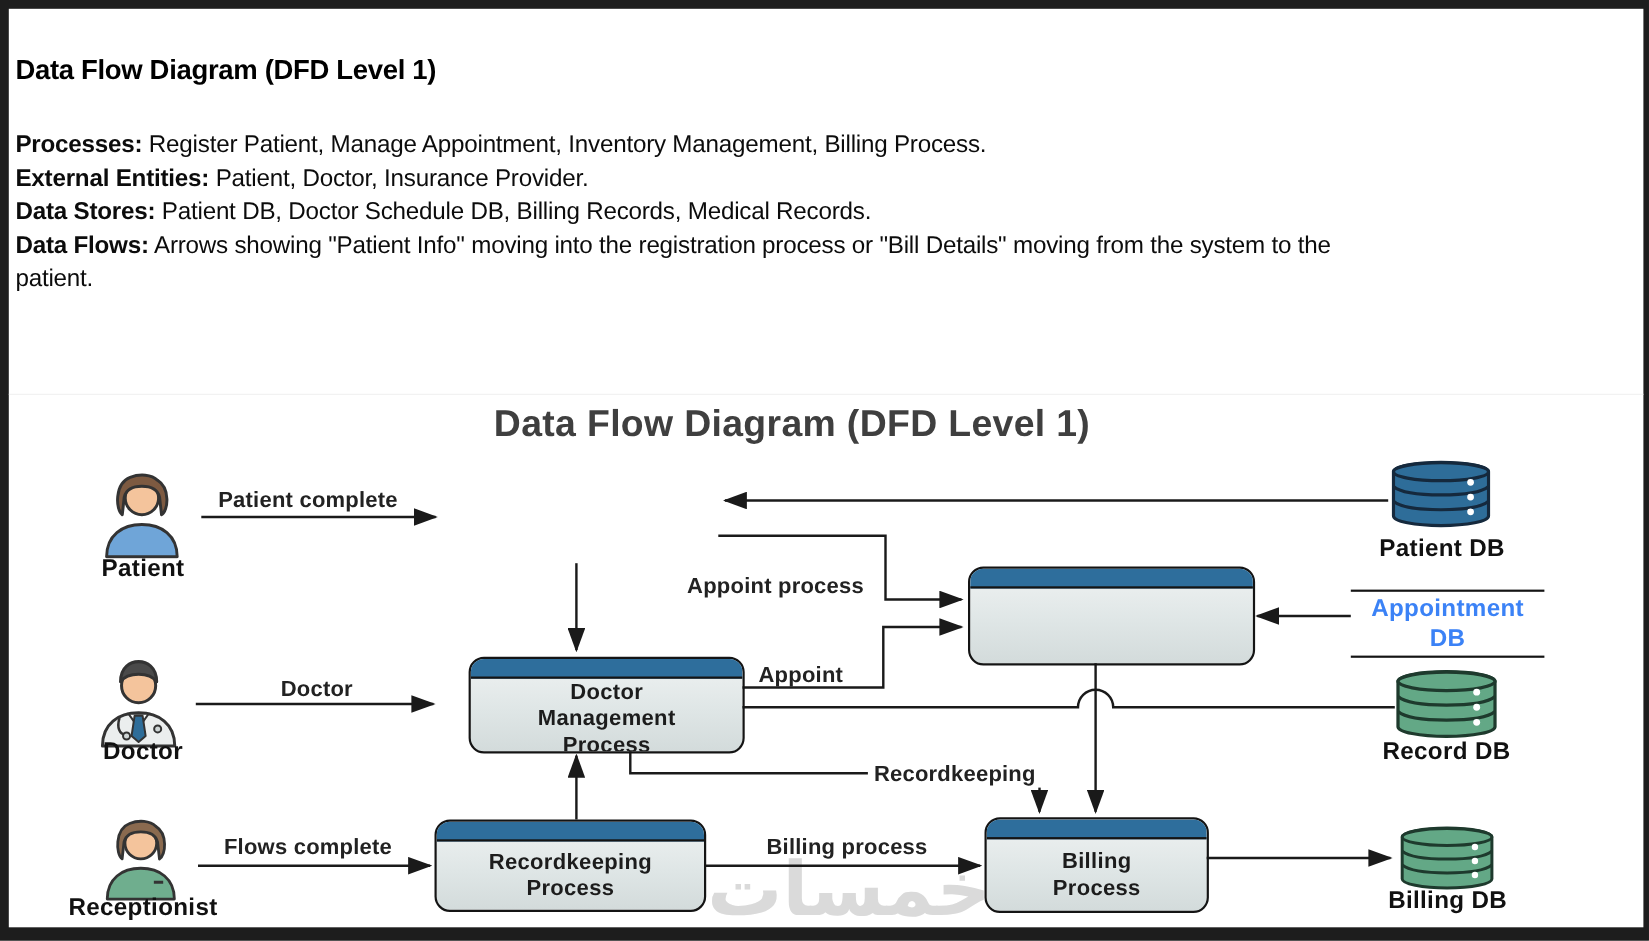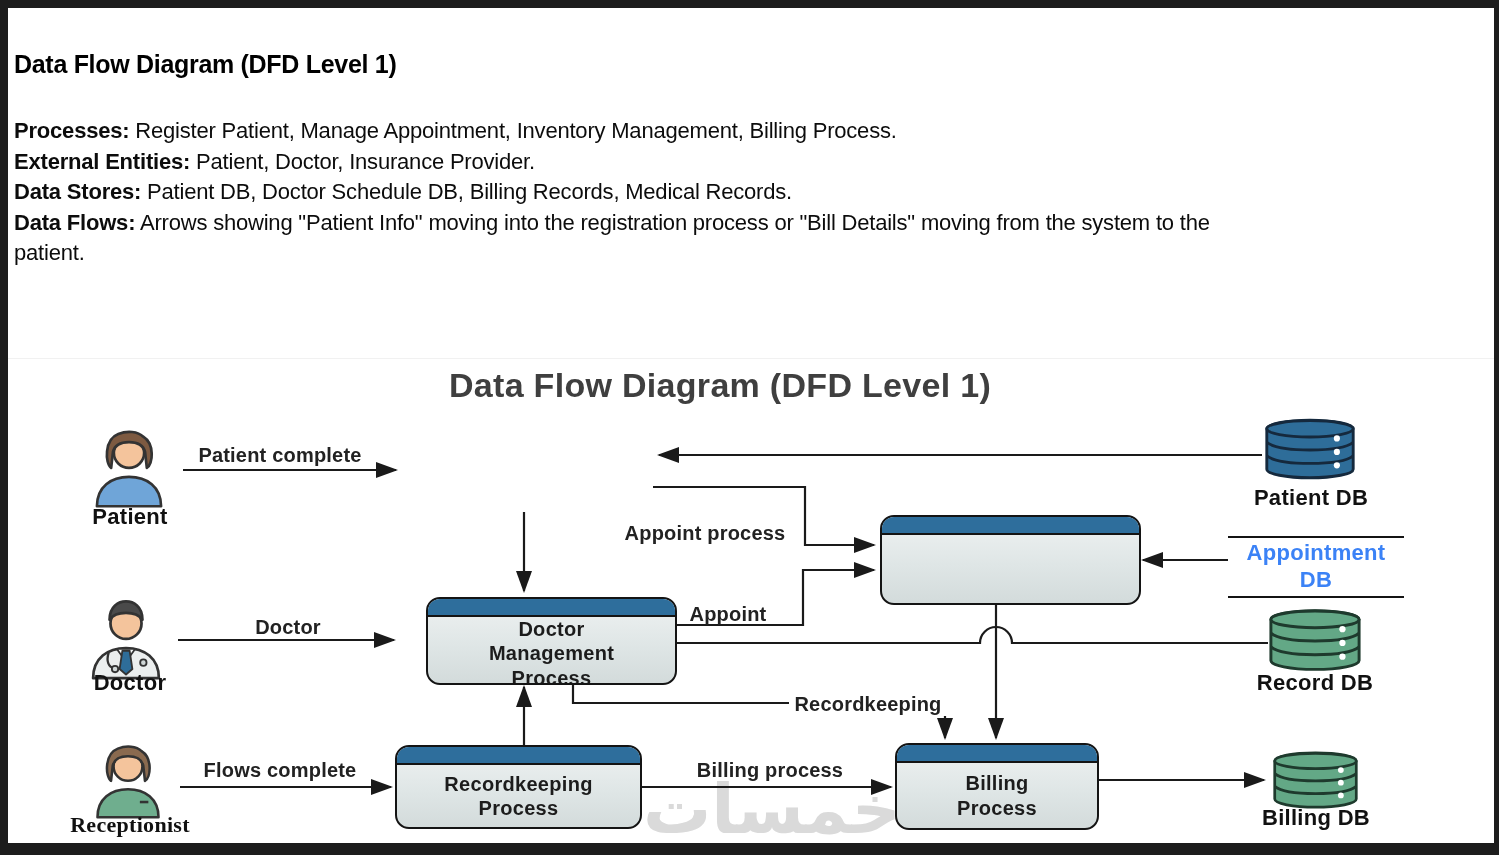--- a/index.html
+++ b/index.html
@@ -129,21 +129,21 @@
   <div class="entity-label" style="left:42px;top:662px;width:160px;">Doctor</div>
 
   <div class="entity-icon" style="left:74px;top:733px;width:92px;height:74px;">
     <svg viewBox="0 0 100 92" width="92" height="78">
       <path d="M14,90 C14,68 30,57 50,57 C70,57 86,68 86,90 Z" fill="#6fae8e" stroke="#333" stroke-width="3" stroke-linejoin="round"></path>
       <path d="M64,72 L74,72" stroke="#333" stroke-width="3"></path>
       <circle cx="50" cy="30" r="17" fill="#f4c49c" stroke="#333" stroke-width="3"></circle>
       <path d="M30,47 C23,42 22,15 38,9 C48,5 60,6 66,12 C79,20 77,43 70,47 L68,29 C66,21 60,18 50,18 C40,18 34,21 32,29 Z" fill="#8a6a4f" stroke="#333" stroke-width="3" stroke-linejoin="round"></path>
     </svg>
   </div>
-  <div class="entity-label" style="left:32px;top:804px;width:180px;font-family:Liberation Serif, serif;">Receptionist</div>
+  <div class="entity-label" style="left:32px;top:804px;width:180px;">Receptionist</div>
 
 
   <div class="process" style="left:872px;top:507px;width:257px;height:86px;">
     <div class="process-top"></div>
   </div>
 
   <div class="process" style="left:390px;top:589px;width:247px;height:84px;margin-left:28px;">
     <div class="process-top"></div>
     <div class="process-body">
       <div class="process-label">Doctor Management Process</div>

